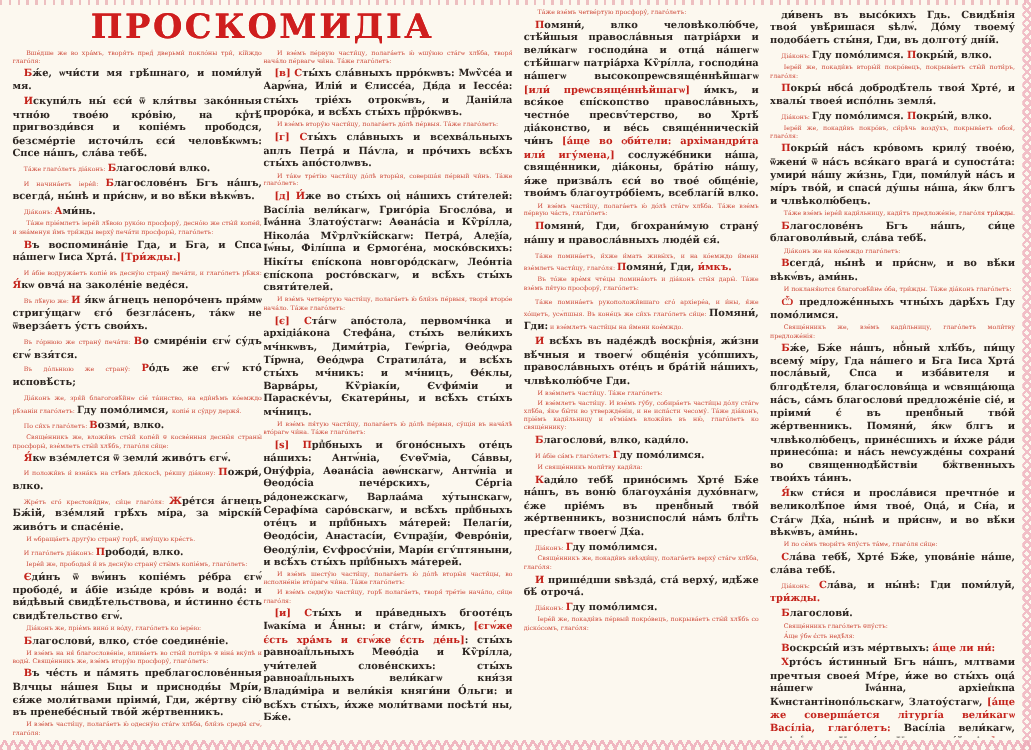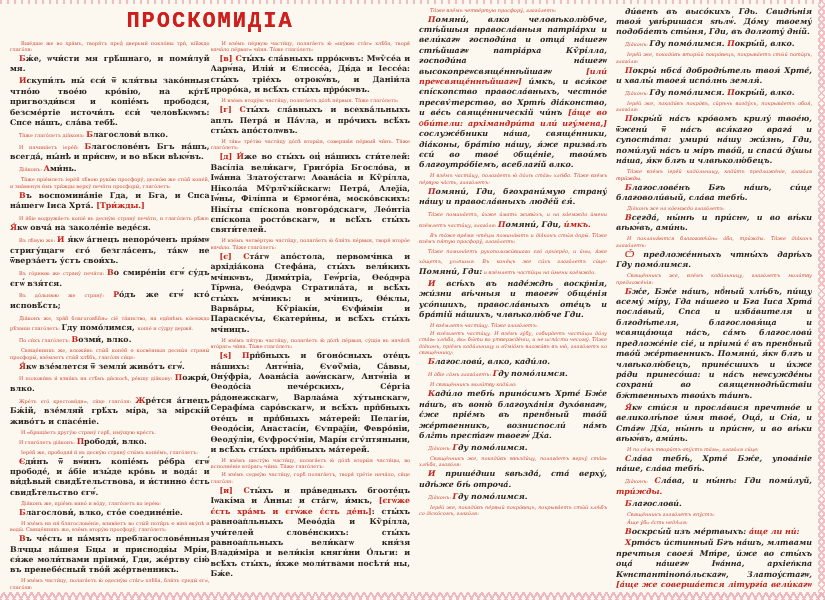--- a/index.html
+++ b/index.html
@@ -11,25 +11,25 @@
     background:
       repeating-linear-gradient(45deg,#f0b4c0 0 2px,transparent 2px 5px),
       repeating-linear-gradient(-45deg,#f0b4c0 0 2px,transparent 2px 5px);opacity:.85;}
   .edge-bottom{position:absolute;left:0;right:0;bottom:0;height:8px;
     background:
       repeating-linear-gradient(60deg,#eeacb9 0 2px,transparent 2px 6px),
       repeating-linear-gradient(-60deg,#eeacb9 0 2px,transparent 2px 6px);opacity:.85;}
   .content{position:absolute;left:10px;top:5px;right:14px;bottom:10px;display:flex;gap:9px;}
   .half{width:400px;flex:0 0 400px;display:flex;flex-direction:column;}
   .title{height:33px;line-height:33px;text-align:center;font-weight:bold;
-         font-size:22px;letter-spacing:2px;color:#cf1e1e;
-         text-shadow:0 0 .4px #cf1e1e;font-family:Liberation Mono, monospace;}
+         font-size:27px;letter-spacing:2px;color:#cf1e1e;
+         text-shadow:0 0 .4px #cf1e1e;}
   .twocol{flex:1;display:flex;gap:1px;overflow:hidden;}
   .col{flex:1;overflow:hidden;text-align:justify;}
-  .col-right{width:188px;flex:0 0 188px;overflow:hidden;text-align:justify;font-style:italic;}
+  .col-right{width:188px;flex:0 0 188px;overflow:hidden;text-align:justify;}
   .col-right.last{width:196px;flex:0 0 196px;}
   .para{margin:1.5px 0;}
   .para.body{font-size:7.9px;line-height:1.32;font-weight:bold;color:#2b2420;text-indent:9px;}
   .para.rubric{font-size:5px;line-height:1.3;color:#cd4a3a;text-indent:11px;font-weight:normal;}
   .b{color:#2b2420;}
   .r{color:#c4231b;}
   .rs{font-size:5px;color:#cd4a3a;font-weight:normal;}
 </style>
 </head>
 <body>

